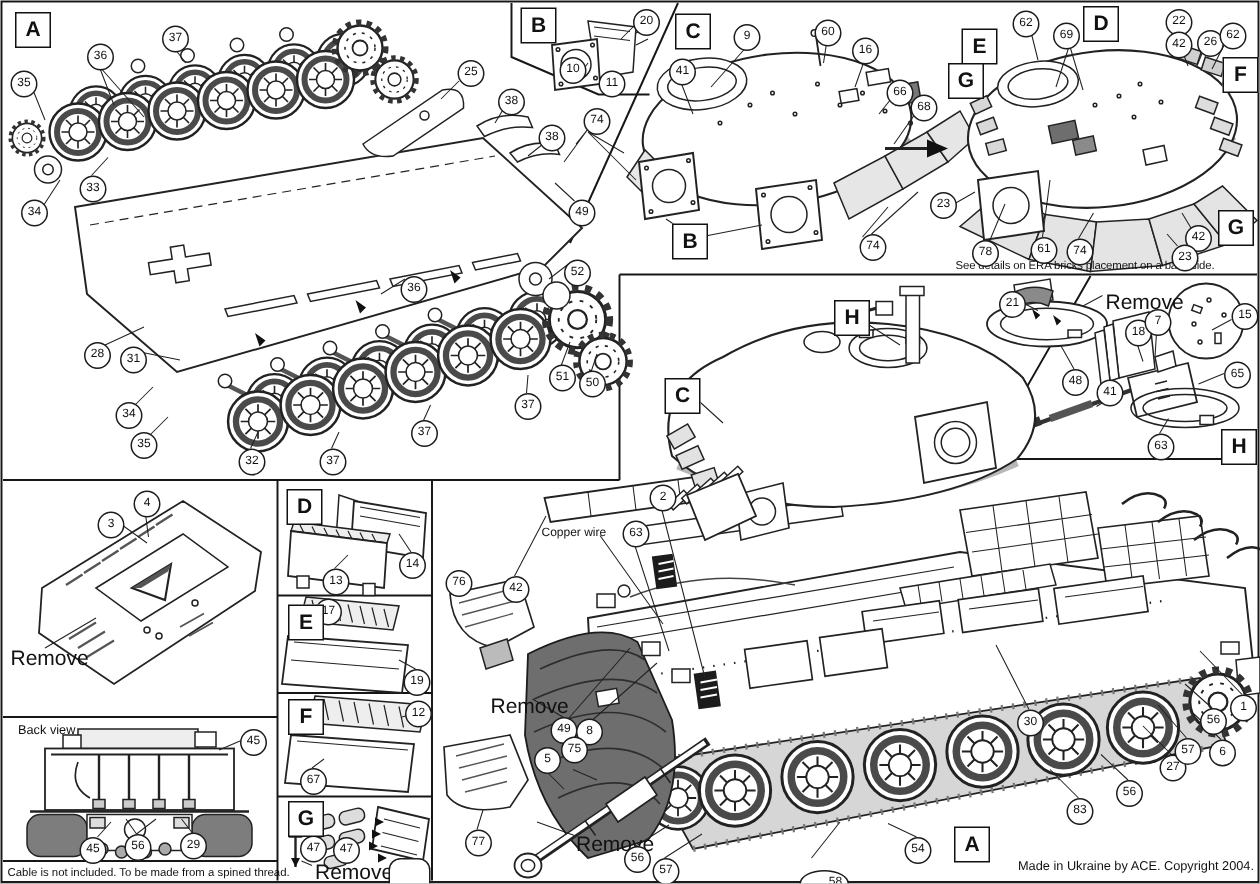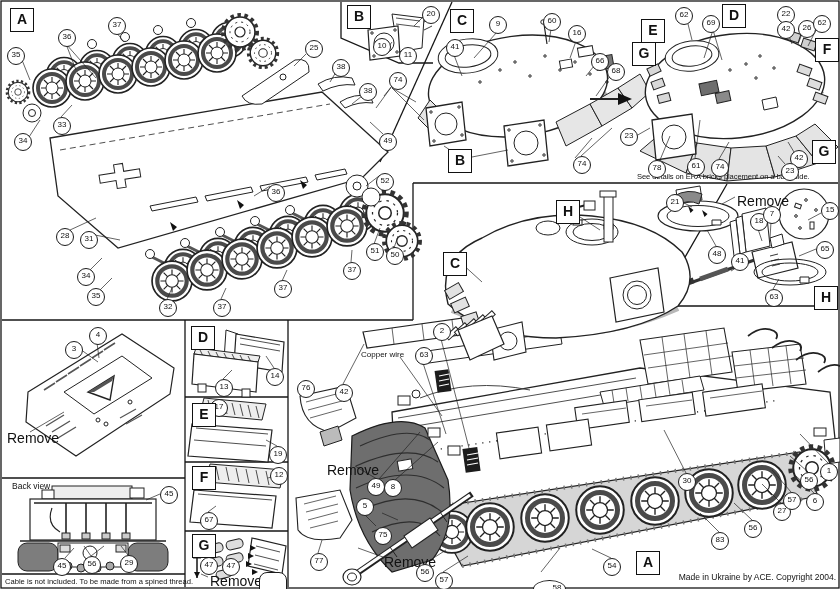--- a/index.html
+++ b/index.html
@@ -546,21 +546,21 @@
       <div class="callout" style="left: 230px; top: 566px;">47</div>
       <div class="callout pill" style="left: 273px; top: 580px;">72/73</div>
       <div class="callout" style="left: 441px; top: 331px;">2</div>
       <div class="callout" style="left: 423px; top: 355px;">63</div>
       <div class="callout" style="left: 305px; top: 388px;">76</div>
       <div class="callout" style="left: 343px; top: 392px;">42</div>
       <div class="callout" style="left: 318px; top: 561px;">77</div>
       <div class="callout" style="left: 375px; top: 486px;">49</div>
       <div class="callout" style="left: 392px; top: 487px;">8</div>
       <div class="callout" style="left: 364px; top: 506px;">5</div>
-      <div class="callout" style="left: 382px; top: 535px;">75</div>
+      <div class="callout" style="left: 382px; top: 499px;">75</div>
       <div class="callout" style="left: 424px; top: 572px;">56</div>
       <div class="callout" style="left: 443px; top: 580px;">57</div>
       <div class="callout" style="left: 541px; top: 588px; padding-left: 15px;">58</div>
       <div class="callout" style="left: 611px; top: 566px;">54</div>
       <div class="callout" style="left: 719px; top: 540px;">83</div>
       <div class="callout" style="left: 752px; top: 528px;">56</div>
       <div class="callout" style="left: 781px; top: 511px;">27</div>
       <div class="callout" style="left: 791px; top: 500px;">57</div>
       <div class="callout" style="left: 814px; top: 501px;">6</div>
       <div class="callout" style="left: 808px; top: 480px;">56</div>

